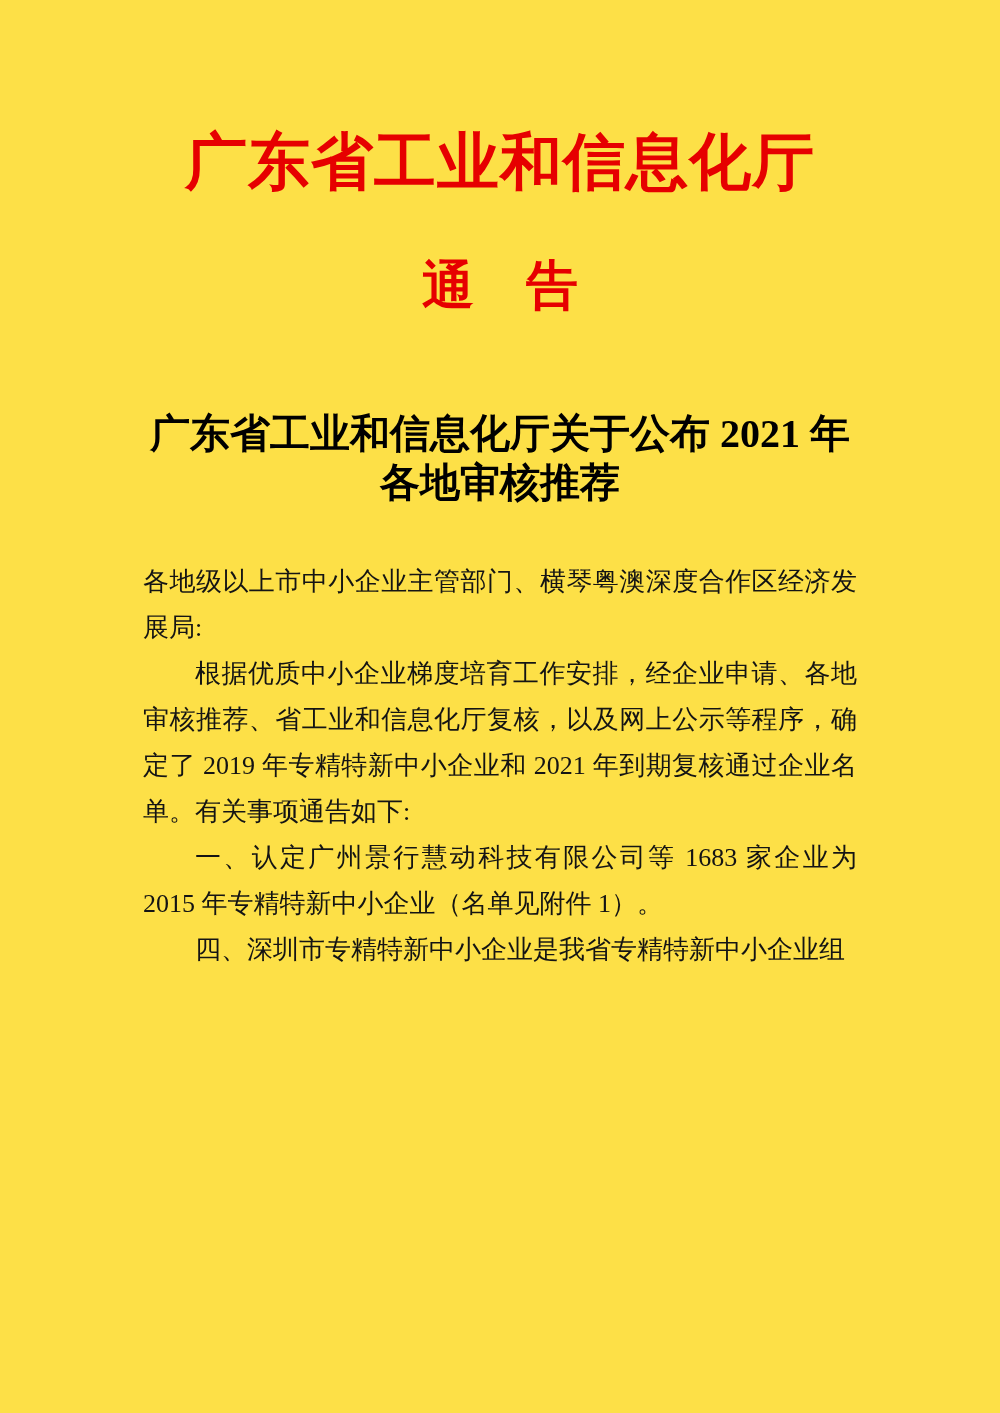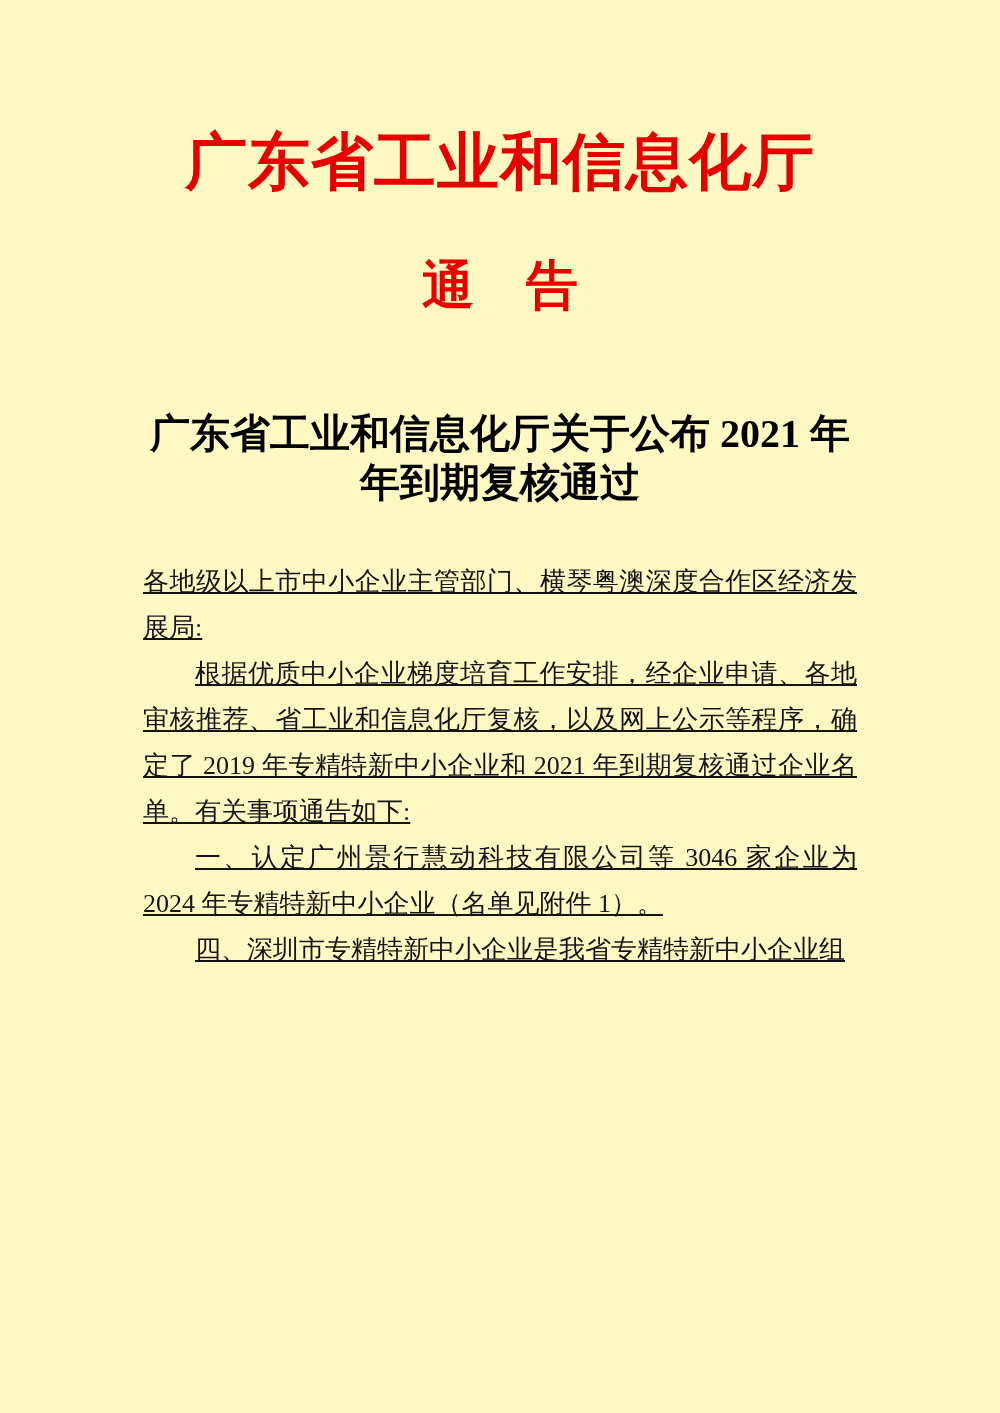--- a/index.html
+++ b/index.html
@@ -5,21 +5,21 @@
   html, body {
     margin: 0;
     padding: 0;
     background: #ffffff;
   }
   .page {
     position: relative;
     width: 1000px;
     height: 1413px;
     margin: 0 auto;
-    background: #fef9c3;
+    background: #fde047;
     overflow: hidden;
     font-family: "Liberation Serif", "DejaVu Serif", serif;
   }
   .org-title {
     padding-top: 124px;
     text-align: center;
     color: #e60000;
     font-size: 62px;
     font-weight: bold;
     letter-spacing: 1px;
@@ -42,44 +42,43 @@
     line-height: 49px;
   }
   .content {
     width: 714px;
     margin: 52px auto 0 auto;
     color: #141414;
     font-size: 26px;
     line-height: 46px;
     text-align: justify;
     text-justify: inter-character;
-    text-decoration: underline;
   }
   .content p {
     margin: 0;
     padding: 0;
   }
   .para {
     text-indent: 2em;
   }
 </style>
 </head>
 <body>
 
 <div class="page">
 
   <div class="org-title">广东省工业和信息化厅</div>
 
   <div class="doc-type">通　告</div>
 
   <div class="notice-heading">
     <div>广东省工业和信息化厅关于公布 2021 年</div>
-    <div>年到期复核通过</div>
+    <div>各地审核推荐</div>
   </div>
 
   <div class="content">
     <p class="salutation">各地级以上市中小企业主管部门、横琴粤澳深度合作区经济发展局:</p>
     <p class="para">根据优质中小企业梯度培育工作安排，经企业申请、各地审核推荐、省工业和信息化厅复核，以及网上公示等程序，确定了 2019 年专精特新中小企业和 2021 年到期复核通过企业名单。有关事项通告如下:</p>
-    <p class="para">一、认定广州景行慧动科技有限公司等 3046 家企业为 2024 年专精特新中小企业（名单见附件 1）。</p>
+    <p class="para">一、认定广州景行慧动科技有限公司等 1683 家企业为 2015 年专精特新中小企业（名单见附件 1）。</p>
     <p class="para">四、深圳市专精特新中小企业是我省专精特新中小企业组</p>
   </div>
 
 </div>
 
 </body></html>

